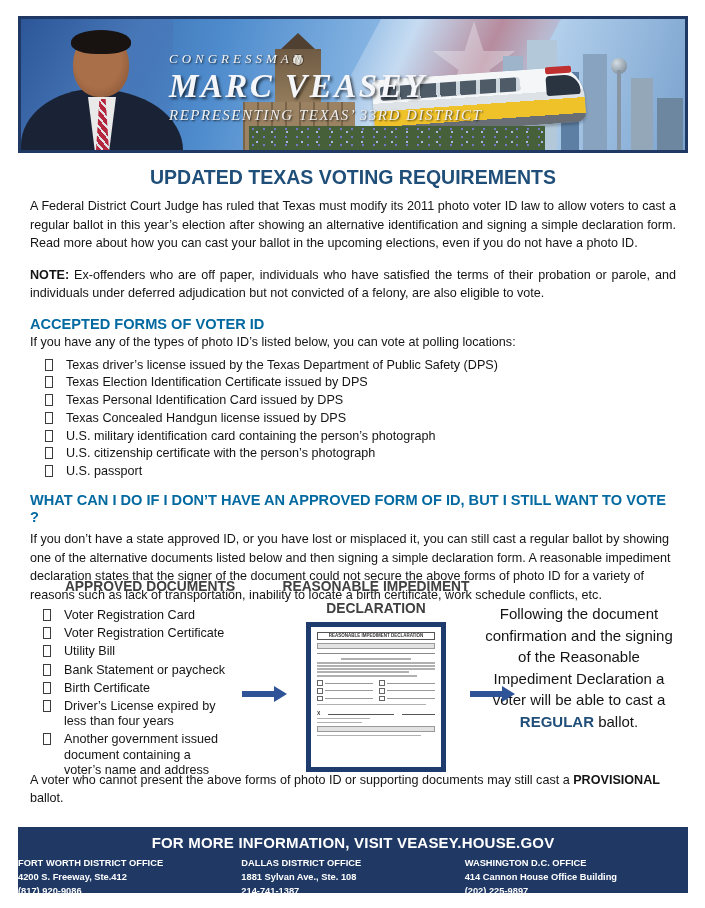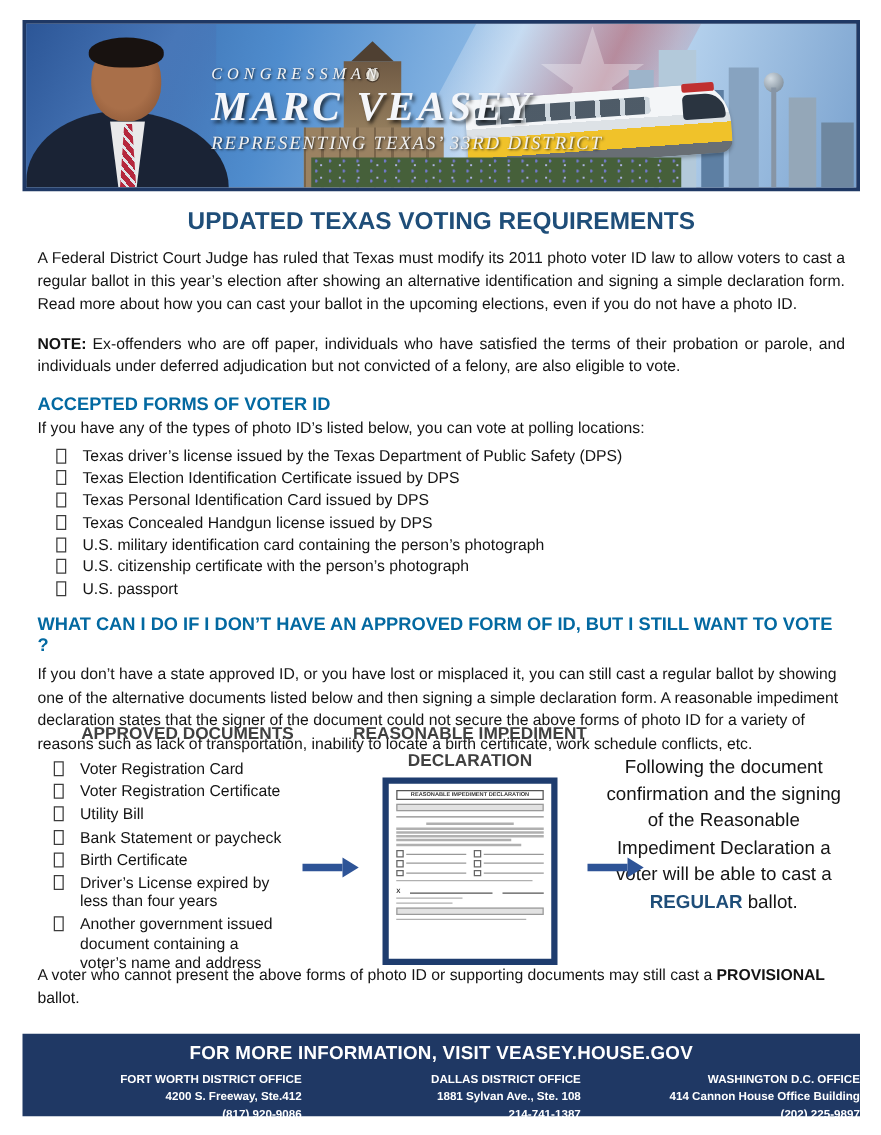--- a/index.html
+++ b/index.html
@@ -122,21 +122,21 @@
   .hl-blue { color:#1f4e79; font-weight:bold; }
 
   
   .no-docs { position:absolute; left:30px; top:772px; width:646px; }
   .no-docs h2 { margin:0 0 3px; }
   .no-docs p { margin:0; font-size:12.6px; line-height:1.4; }
 
   .footer { position:absolute; left:18px; top:827px; width:670px; height:66px; background:#1f3864; color:#ffffff; }
   .footer-title { text-align:center; font-weight:bold; font-size:15px; margin-top:7px; letter-spacing:.2px; }
   .offices { display:flex; margin-top:6px; }
-  .office { flex:1; text-align:right; font-size:9.3px; font-weight:bold; line-height:1.5; }
+  .office { flex:1; text-align:left; font-size:9.3px; font-weight:bold; line-height:1.5; }
 </style>
 </head>
 <body>
 
 <div class="page">
 
   <div class="banner">
     <div class="b-flag"></div>
     <div class="b-courthouse">
       <div class="b-tower"></div>

